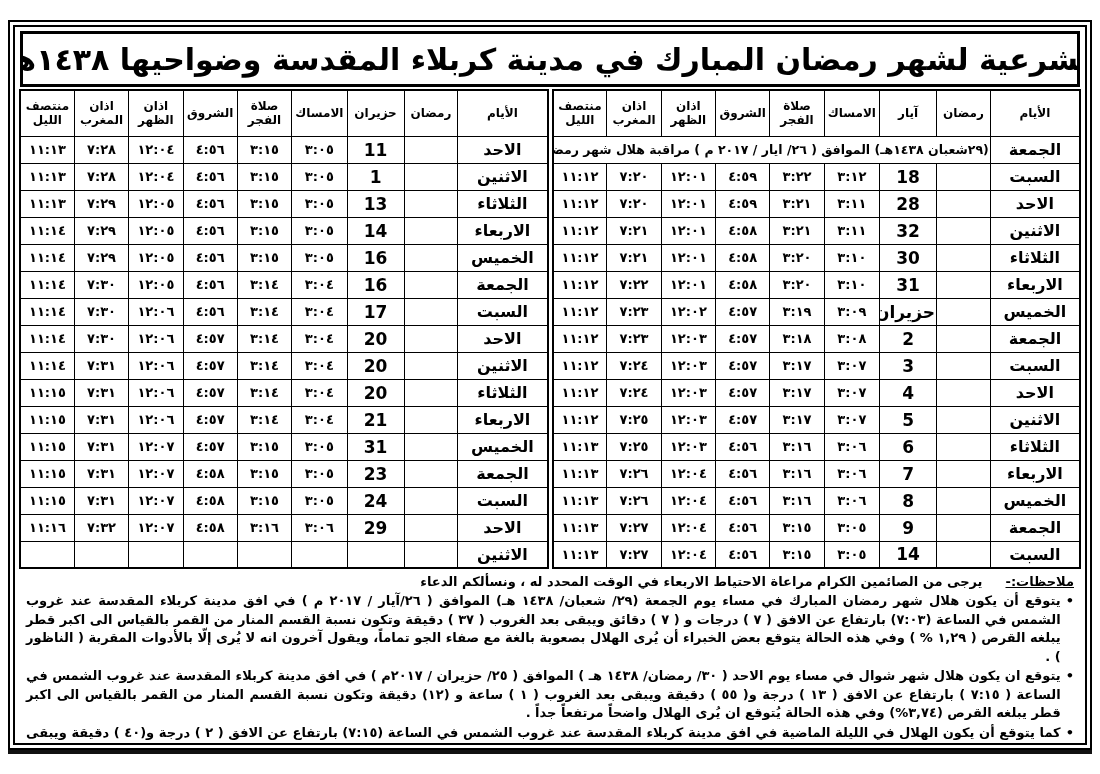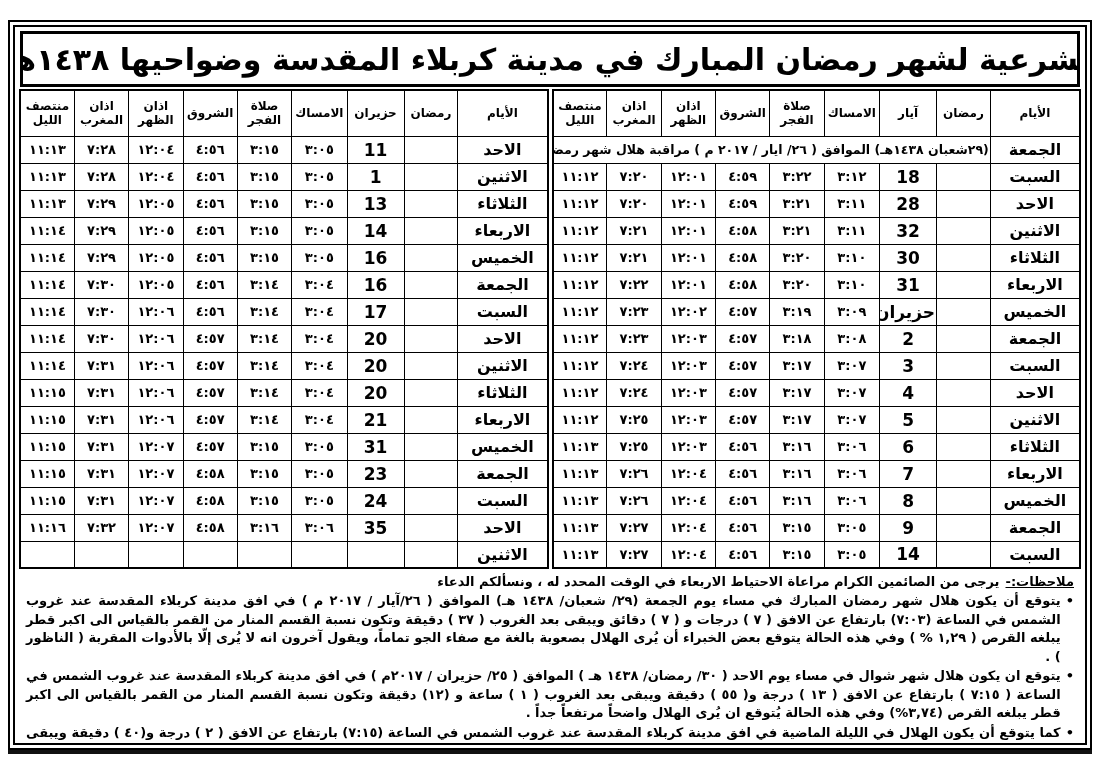--- a/index.html
+++ b/index.html
@@ -67,21 +67,21 @@
   tbody td.obs  { font-size: 12.5px; white-space: nowrap; }
   .notes {
     direction: rtl;
     padding: 4px 8px 0 8px;
     font-weight: bold;
     font-size: 13px;
     line-height: 1.42;
     color: #000;
   }
   .note-head { margin-bottom: 1px; }
-  .note-head .heading { text-decoration: underline; margin-left: 6px; }
+  .note-head .heading { text-decoration: underline; margin-left: 23px; }
   .note { display: flex; gap: 5px; margin-top: 1px; }
   .note .bullet { flex: 0 0 auto; }
   .note .text { flex: 1; text-align: justify; }
 </style>
 </head>
 <body>
 
 <div class="page">
 
   <div class="title-box">الأوقات الشرعية لشهر رمضان المبارك في مدينة كربلاء المقدسة وضواحيها ١٤٣٨هـ - ٢٠١٧م</div>
@@ -460,21 +460,21 @@
             <td class="time">٣:٠٥</td>
             <td class="time">٣:١٥</td>
             <td class="time">٤:٥٨</td>
             <td class="time">١٢:٠٧</td>
             <td class="time">٧:٣١</td>
             <td class="time">١١:١٥</td>
           </tr>
           <tr>
             <td class="day">الاحد</td>
             <td class="time"></td>
-            <td class="date">35</td>
+            <td class="date">29</td>
             <td class="time">٣:٠٦</td>
             <td class="time">٣:١٦</td>
             <td class="time">٤:٥٨</td>
             <td class="time">١٢:٠٧</td>
             <td class="time">٧:٣٢</td>
             <td class="time">١١:١٦</td>
           </tr>
           <tr>
             <td class="day">الاثنين</td>
             <td class="time"></td>

